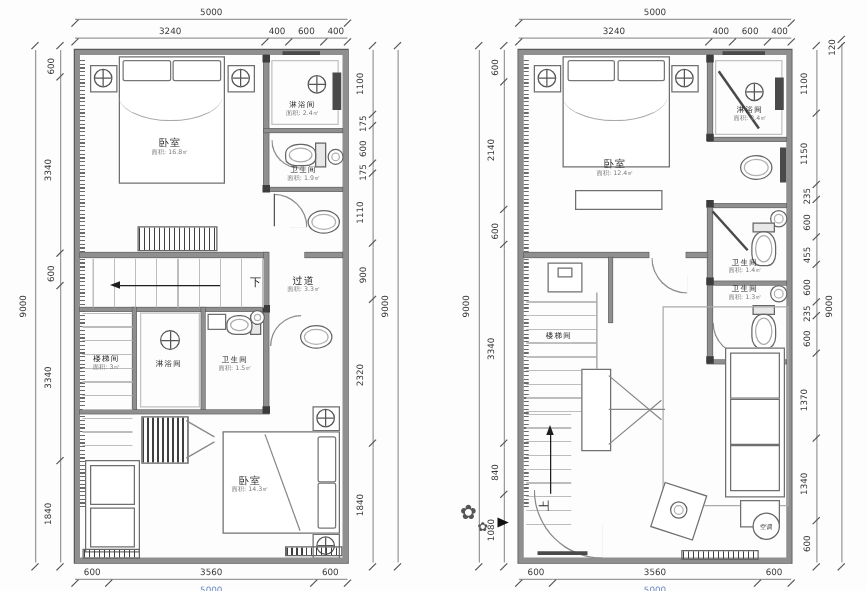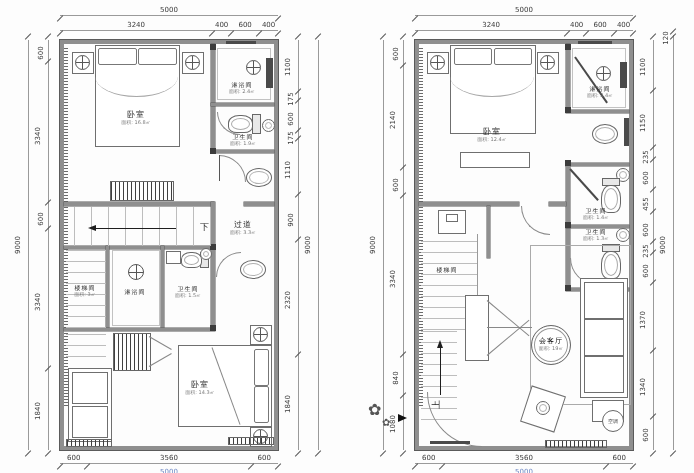--- a/index.html
+++ b/index.html
@@ -443,24 +443,20 @@
   <div class="rug" style="left:530px;top:245px;width:99px;height:158px"></div>
   <div class="sofa" style="left:580px;top:278px;width:46px;height:118px"></div>
   <div class="cushion" style="left:584px;top:282px;width:38px;height:35px"></div>
   <div class="cushion" style="left:584px;top:319px;width:38px;height:35px"></div>
   <div class="cushion" style="left:584px;top:356px;width:38px;height:35px"></div>
   <div class="sidetbl" style="left:592px;top:400px;width:30px;height:20px"></div>
   <div class="desk" style="left:465px;top:295px;width:22px;height:64px"></div>
   <div class="lineh" style="left:487px;top:300px;width:55px;transform:rotate(40deg)"></div>
   <div class="lineh" style="left:487px;top:355px;width:55px;transform:rotate(-40deg)"></div>
   <div class="lineh" style="left:487px;top:327px;width:45px"></div>
-  <div class="livcirc" style="left:531px;top:325px;width:38px;height:38px">
-    <div class="rname" style="font-size:7px">会客厅</div>
-    <div class="rarea">面积: 19㎡</div>
-  </div>
   <div class="stool" style="left:525px;top:390px;width:34px;height:36px;transform:rotate(18deg)"></div>
   <div class="basin" style="left:536px;top:401px;width:12px;height:12px"></div>
   <div class="accirc" style="left:602px;top:410px;width:20px;height:20px">
       <span>空调</span>
     </div>
   <div class="hatch" style="left:545px;top:440px;width:60px;height:6px"></div>
 
   <div class="arc" style="left:427px;top:392px;width:54px;height:54px;border-left:1px solid #8a8a8a;border-bottom:1px solid #8a8a8a;border-bottom-left-radius:100%"></div>
   <div class="darkrect" style="left:430px;top:441px;width:40px;height:3px"></div>
   <div class="tri right" style="left:398px;top:414px"></div>

